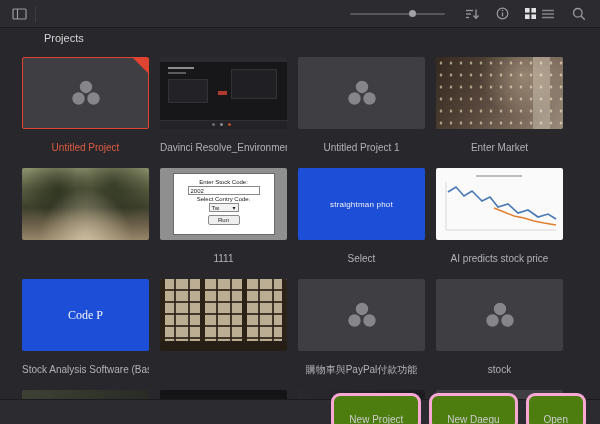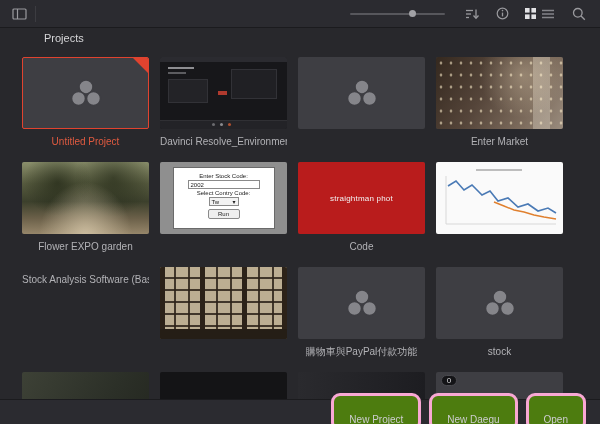--- a/index.html
+++ b/index.html
@@ -42,21 +42,21 @@
     width:127px; height:72px; background:#3e3e43; border-radius:2px;
     position:relative; overflow:hidden;
     display:flex; align-items:center; justify-content:center;
   }
   .card.selected .thumb { border:1px solid #e0432f; }
   .corner {
     position:absolute; top:0; right:0; width:0; height:0;
     border-left:15px solid transparent; border-top:15px solid #e0432f;
   }
   .name {
-    margin-top:7px; text-align:center; font-size:10px; line-height:12px;
+    margin-top:13px; text-align:center; font-size:10px; line-height:12px;
     color:#b2b2b6; white-space:nowrap; overflow:hidden;
   }
   .card.selected .name { color:#df5a40; }
 
   .clover { display:block; }
 
   
   .mini-resolve { position:absolute; inset:0; background:#17171a; }
   .mr-top { position:absolute; top:0; left:0; right:0; height:5px; background:#2b2b30; }
   .mr-line1 { position:absolute; top:10px; left:8px; width:26px; height:2px; background:#8e8e92; }
@@ -93,21 +93,21 @@
   .mini-dialog {
     width:102px; height:62px; background:#ffffff; border:1px solid #6a6a6a;
     display:flex; flex-direction:column; align-items:center; padding-top:4px;
     font-size:6px; color:#222; line-height:8px;
   }
   .md-input { width:72px; height:9px; border:1px solid #8a8a8a; font-size:6px; line-height:8px; padding-left:2px; text-align:left; background:#fff; }
   .md-select { width:30px; height:9px; border:1px solid #8a8a8a; font-size:6px; line-height:8px; padding:0 2px; display:flex; justify-content:space-between; background:#f2f2f2; }
   .md-btn { margin-top:3px; width:32px; height:10px; border:1px solid #8a8a8a; border-radius:2px; background:#efefef; text-align:center; line-height:9px; font-size:6px; }
 
   
-  .ph-black { position:absolute; inset:0; background:#b91c1c; display:flex; align-items:center; justify-content:center; }
+  .ph-black { position:absolute; inset:0; background:#1d4ed8; display:flex; align-items:center; justify-content:center; }
   .cap-small { color:#f2f2f2; font-size:8px; letter-spacing:0.2px; }
   .cap-big   { color:#f5f5f5; font-size:12px; font-family:"Liberation Serif", serif; }
 
   
   .ph-chart { position:absolute; inset:0; background:#fafafa; }
 
   
   .ph-lattice {
     position:absolute; inset:0; background-color:#bcae92;
     background-image:
@@ -234,77 +234,84 @@
   </div>
 
   <div class="card">
     <div class="thumb">
       <svg class="clover" width="34" height="30" viewBox="0 0 34 30">
           <circle cx="17" cy="9" r="7" fill="#85858a" stroke="#3e3e43" stroke-width="1.6"></circle>
           <circle cx="9.5" cy="20.5" r="7" fill="#85858a" stroke="#3e3e43" stroke-width="1.6"></circle>
           <circle cx="24.5" cy="20.5" r="7" fill="#85858a" stroke="#3e3e43" stroke-width="1.6"></circle>
         </svg>
     </div>
+    <div class="name">Untitled Project 1</div>
   </div>
 
   <div class="card">
     <div class="thumb">
       <div class="ph-market"></div>
     </div>
     <div class="name">Enter Market</div>
   </div>
 
   <div class="card">
     <div class="thumb">
       <div class="ph-garden"></div>
     </div>
-    <div class="name">Flower EXPO garden</div>
   </div>
 
   <div class="card">
     <div class="thumb">
       <div class="ph-dialogbg">
         <div class="mini-dialog">
           <div>Enter Stock Code:</div>
           <div class="md-input">2002</div>
           <div>Select Contry Code:</div>
           <div class="md-select">
               <span>Tw</span>
               <span class="md-arrow">▾</span>
             </div>
           <div class="md-btn">Run</div>
         </div>
       </div>
     </div>
+    <div class="name">1111</div>
   </div>
 
   <div class="card">
     <div class="thumb">
       <div class="ph-black">
         <span class="cap-small">straightman phot</span>
       </div>
     </div>
-    <div class="name">Code</div>
+    <div class="name">Select</div>
   </div>
 
   <div class="card">
     <div class="thumb">
       <div class="ph-chart">
         <svg width="127" height="72" viewBox="0 0 127 72">
           <line x1="40" y1="8" x2="86" y2="8" stroke="#bdbdbd" stroke-width="2"></line>
           <line x1="10" y1="62" x2="120" y2="62" stroke="#d8d8d8" stroke-width="1"></line>
           <line x1="10" y1="14" x2="10" y2="62" stroke="#d8d8d8" stroke-width="1"></line>
           <polyline points="12,24 20,19 28,28 36,23 46,33 54,29 62,39 72,36 82,45 92,42 102,49 112,46 120,51" fill="none" stroke="#4a7ab5" stroke-width="1.6"></polyline>
           <polyline points="58,40 68,44 78,48 88,50 98,53 108,55 120,57" fill="none" stroke="#e0802f" stroke-width="1.4"></polyline>
         </svg>
       </div>
     </div>
-  </div>
-
-  <div class="card">
+    <div class="name">AI predicts stock price</div>
+  </div>
+
+  <div class="card">
+    <div class="thumb">
+      <div class="ph-black">
+        <span class="cap-big">Code P</span>
+      </div>
+    </div>
     <div class="name">Stock Analysis Software (Basic V...</div>
   </div>
 
   <div class="card">
     <div class="thumb">
       <div class="ph-lattice"></div>
     </div>
   </div>
 
   <div class="card">

